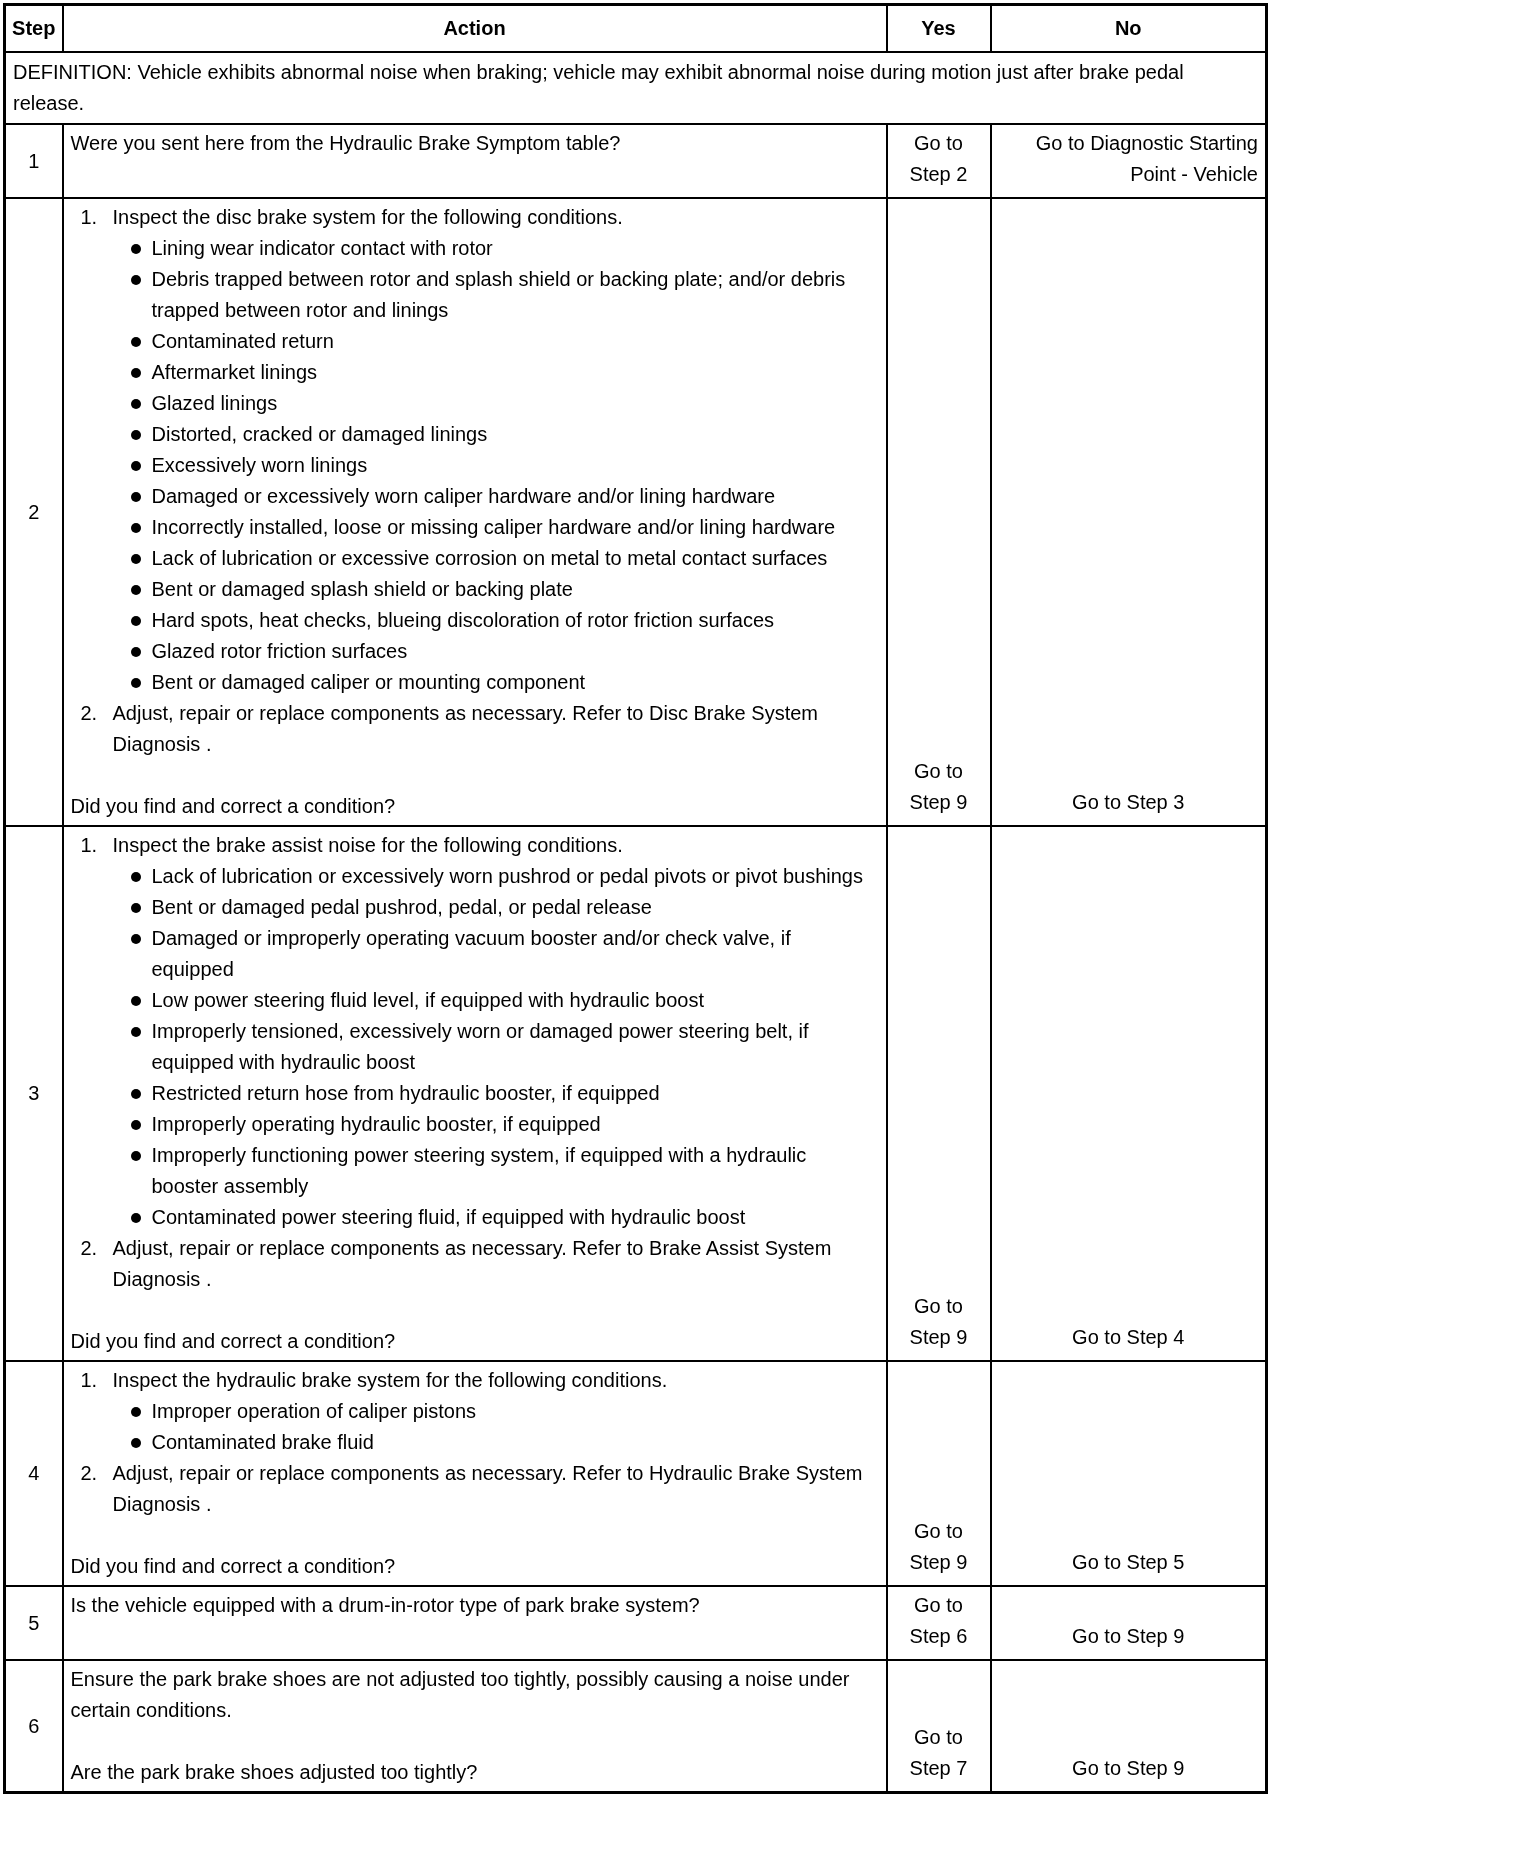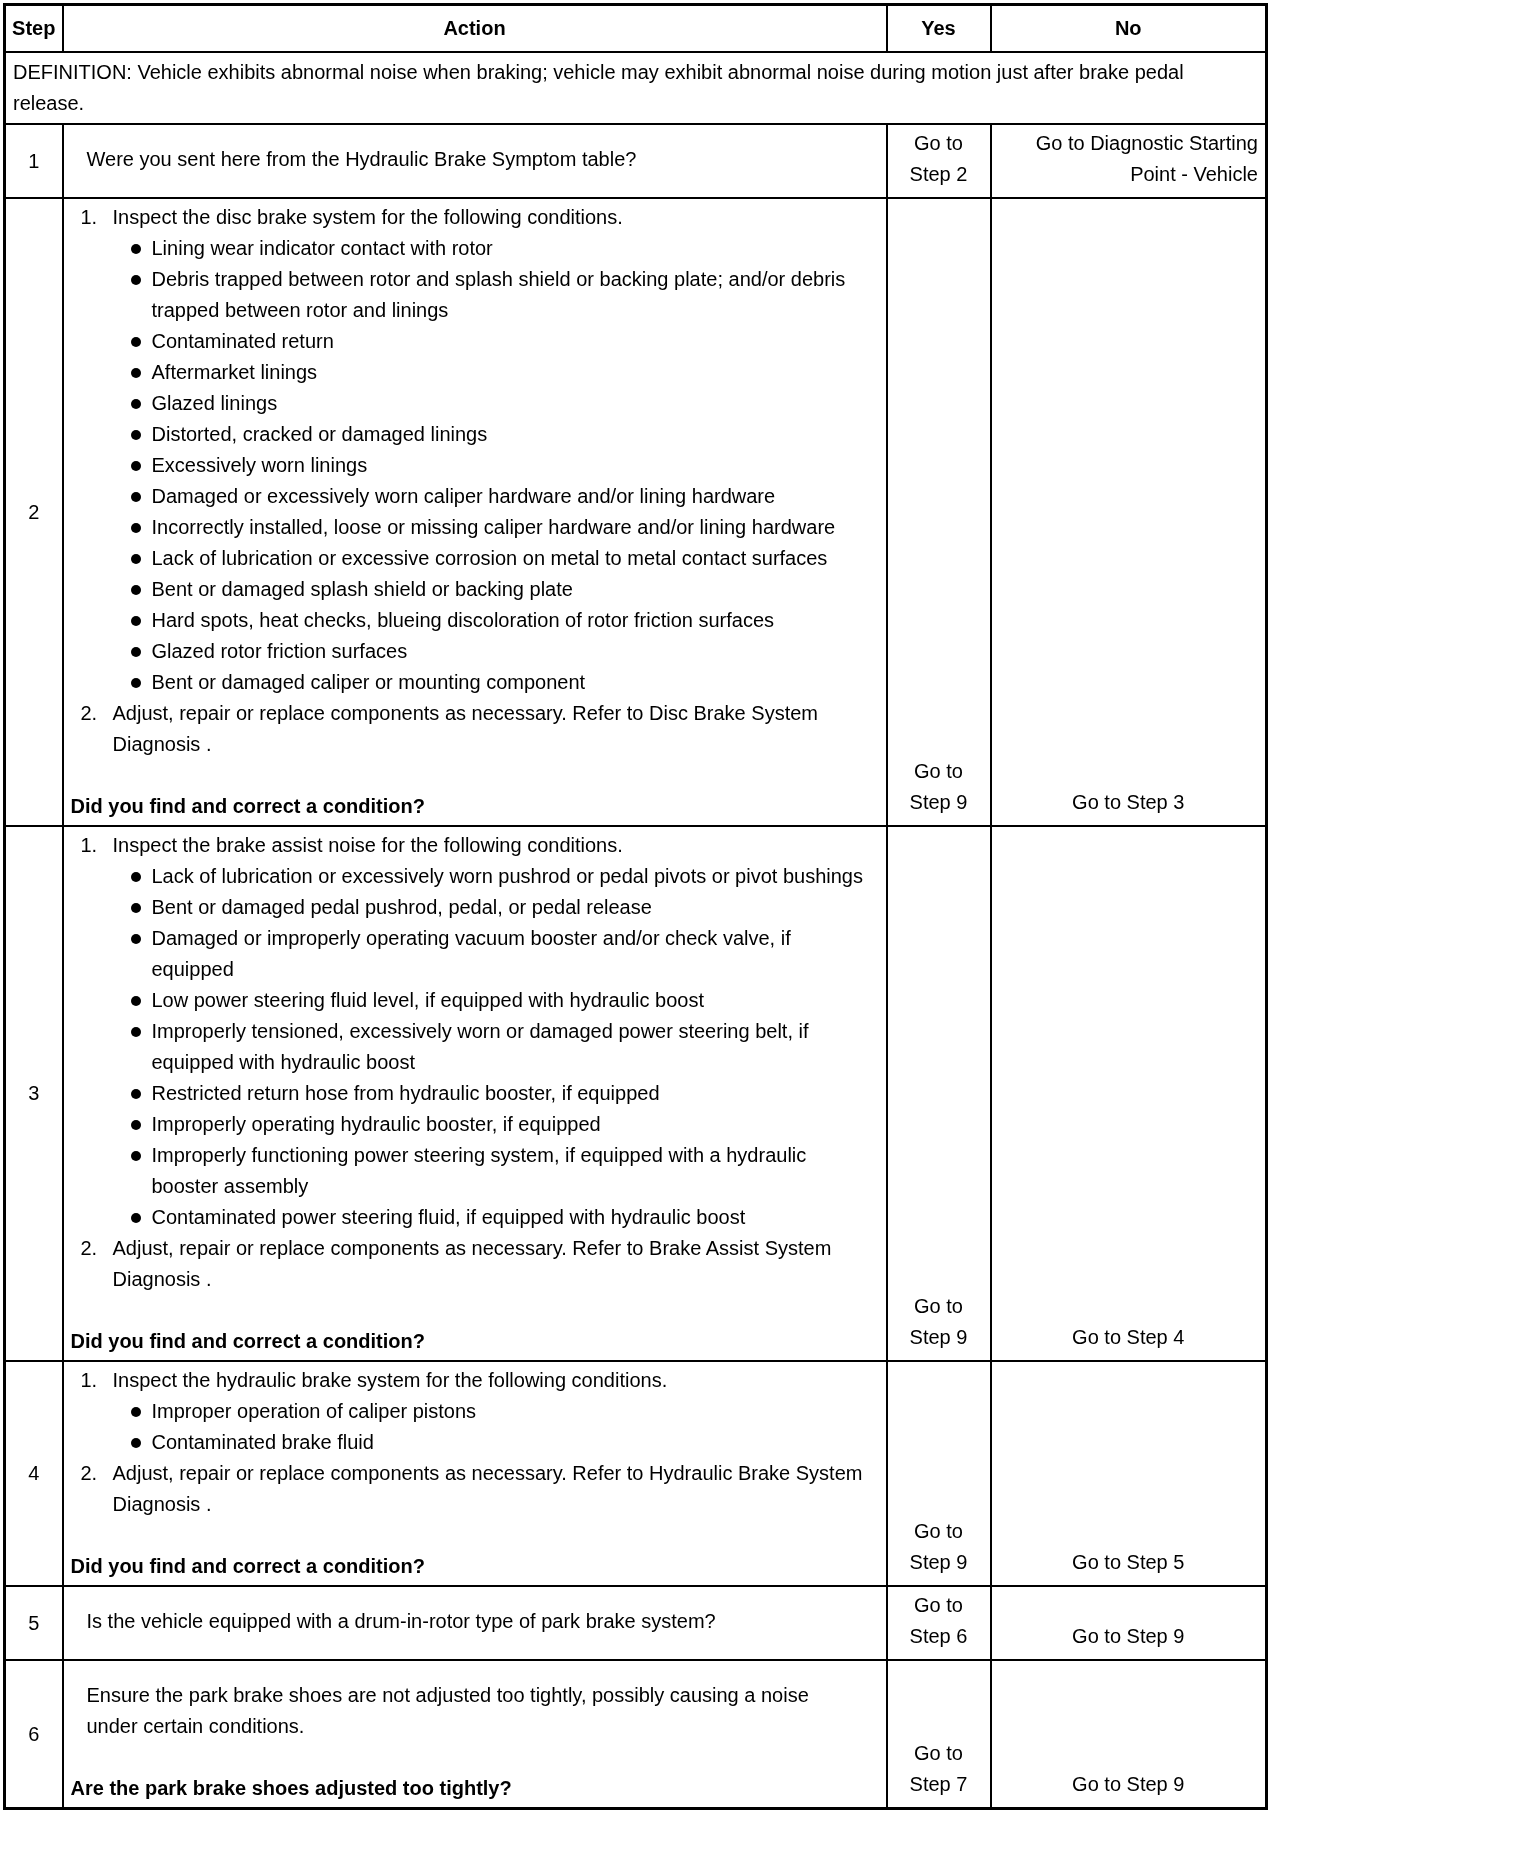--- a/index.html
+++ b/index.html
@@ -35,41 +35,41 @@
   td.definition { padding: 4px 7px; }
   td.yes, td.no {
     text-align: center;
     vertical-align: bottom;
     padding-bottom: 7px;
   }
   td.no.align-left {
     text-align: right;
     vertical-align: middle;
   }
-  .atext { margin: 16px; }
+  .atext { margin: 0; }
   .nitem {
     display: flex;
     margin-left: 10px;
   }
   .num { flex: 0 0 32px; }
   .itext { flex: 1 1 auto; }
   .bitem {
     display: flex;
     margin-left: 60px;
   }
   .dot {
     flex: 0 0 10px;
     width: 10px;
     height: 10px;
     border-radius: 50%;
     background: #000;
     margin: 11px 11px 0 0;
   }
   .btext { flex: 1 1 auto; }
-  .question { margin-top: 31px; font-weight: bold; }
+  .question { margin-top: 31px; }
 </style>
 </head>
 <body>
 
 <table class="diag">
   <colgroup>
     <col style="width:58px">
     <col style="width:824px">
     <col style="width:104px">
     <col style="width:276px">

